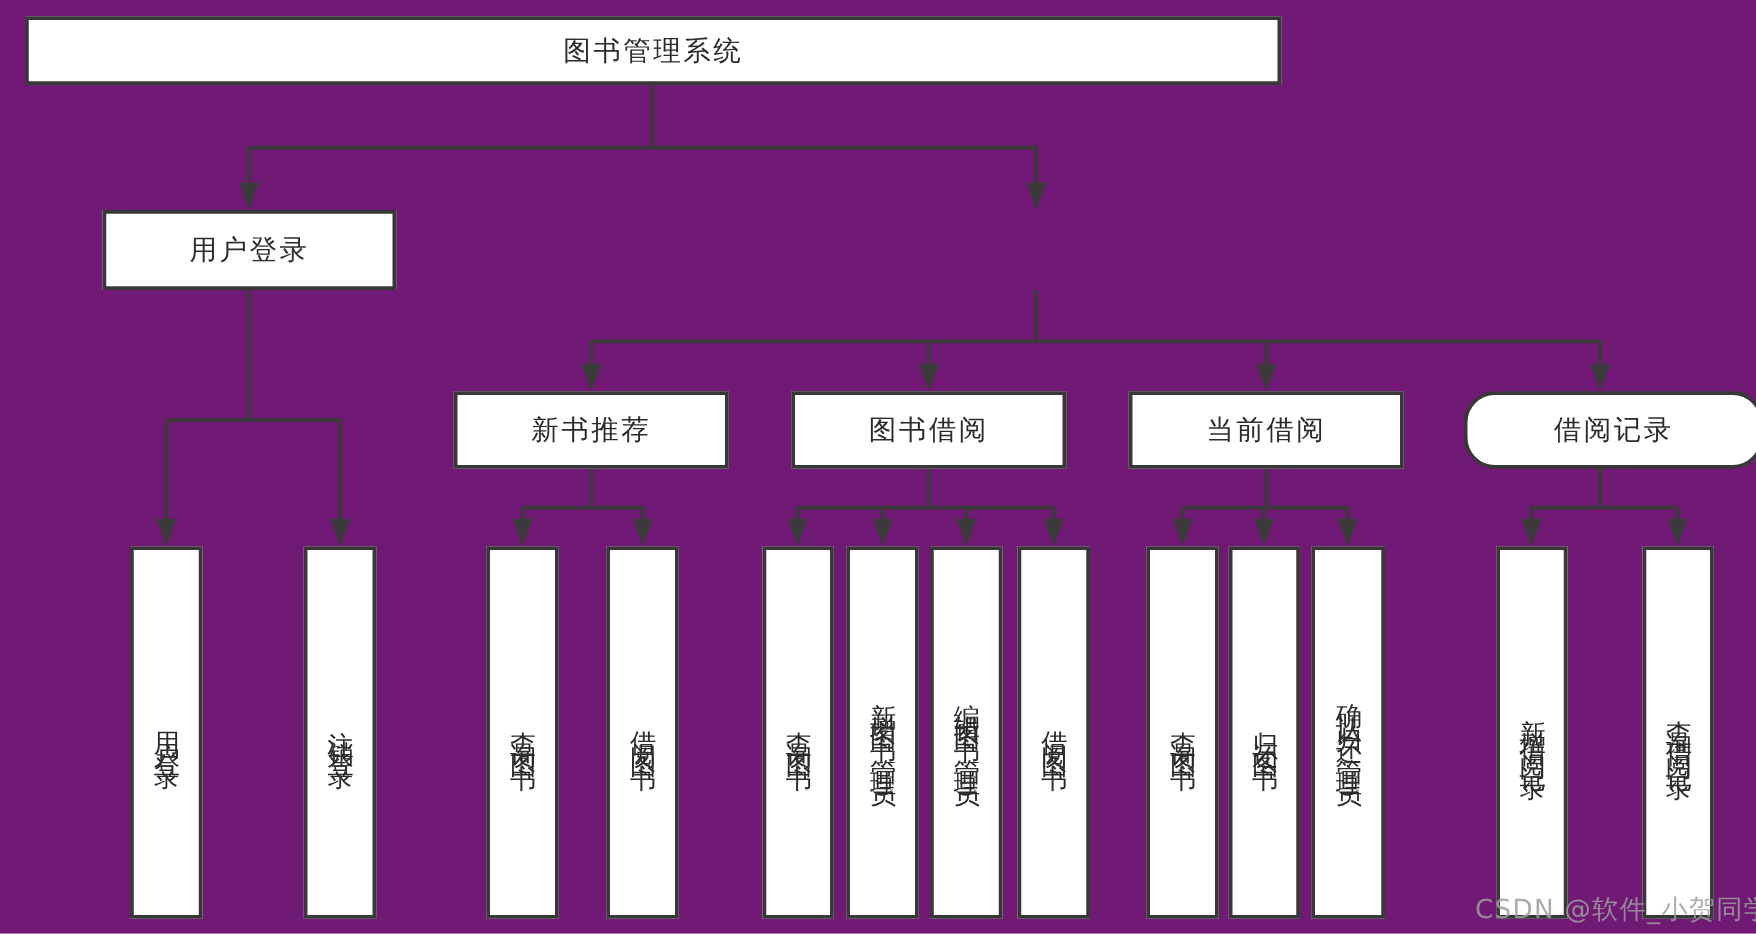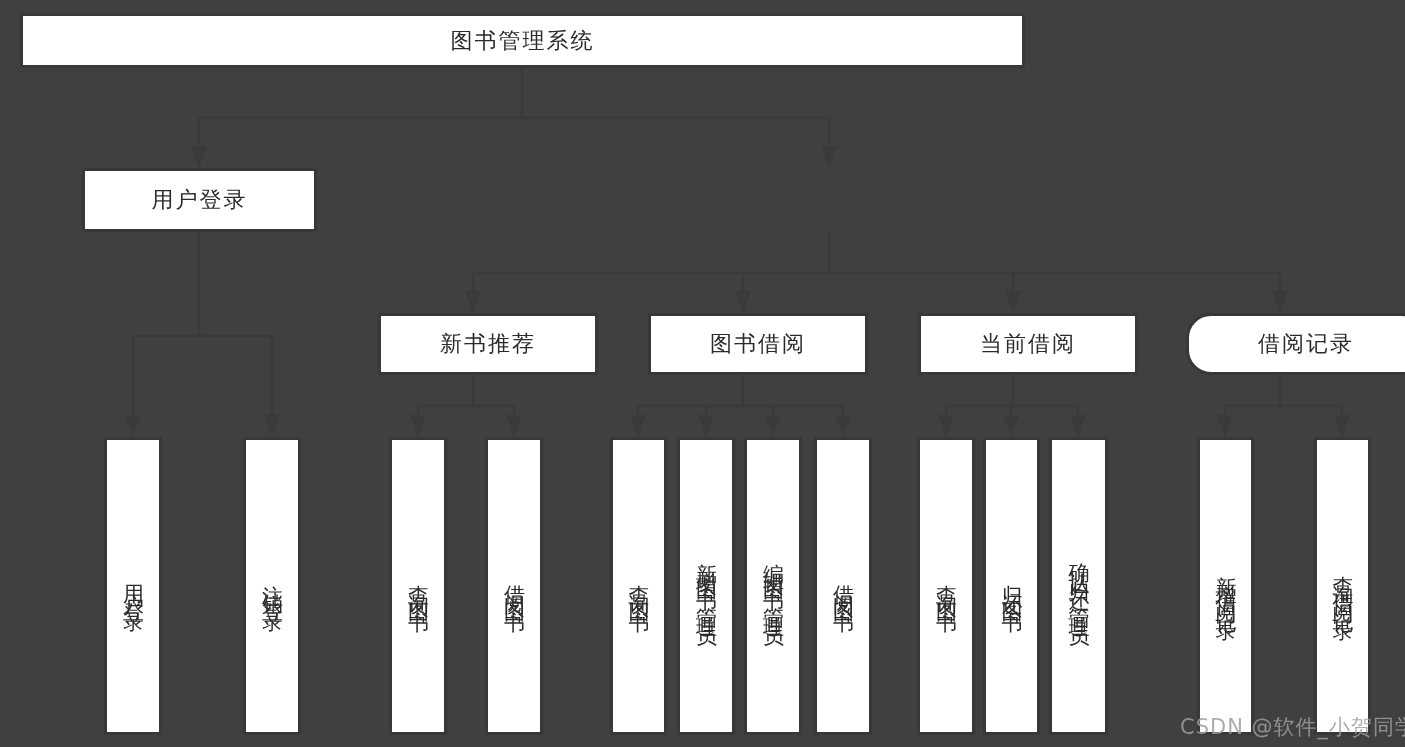--- a/index.html
+++ b/index.html
@@ -5,21 +5,21 @@
   html, body {
     margin: 0;
     padding: 0;
     background: #ffffff;
     font-family: "DejaVu Sans", "Liberation Sans", sans-serif;
   }
   .stage {
     position: relative;
     width: 1405px;
     height: 747px;
-    background: #404040;
+    background: #701a75;
     overflow: hidden;
   }
   .wires {
     position: absolute;
     left: 0; top: 0;
     width: 1405px; height: 747px;
     pointer-events: none;
   }
   .node {
     position: absolute;
@@ -33,21 +33,21 @@
     z-index: 2;
   }
   .hlabel {
     font-size: 22px;
     letter-spacing: 2px;
     white-space: nowrap;
   }
   .root  { left: 20px;  top: 13px;  width: 1005px; height: 55px; }
   .lv2a  { left: 82px;  top: 168px; width: 235px;  height: 64px; }
   .lv2b  { left: 711px; top: 168px; width: 236px;  height: 64px; }
-  .lv3   { top: 313px; height: 62px; margin-left: 15px; }
+  .lv3   { top: 313px; height: 62px; }
   .lv3a  { left: 363px;  width: 220px; }
   .lv3b  { left: 633px;  width: 220px; }
   .lv3c  { left: 903px;  width: 220px; }
   .lv3d  { left: 1171px; width: 240px; border-radius: 25px; }
   .leaf  { top: 437px; height: 298px; }
   .vtext {
     writing-mode: vertical-rl;
     text-orientation: mixed;
     font-size: 21px;
     letter-spacing: 9px;

